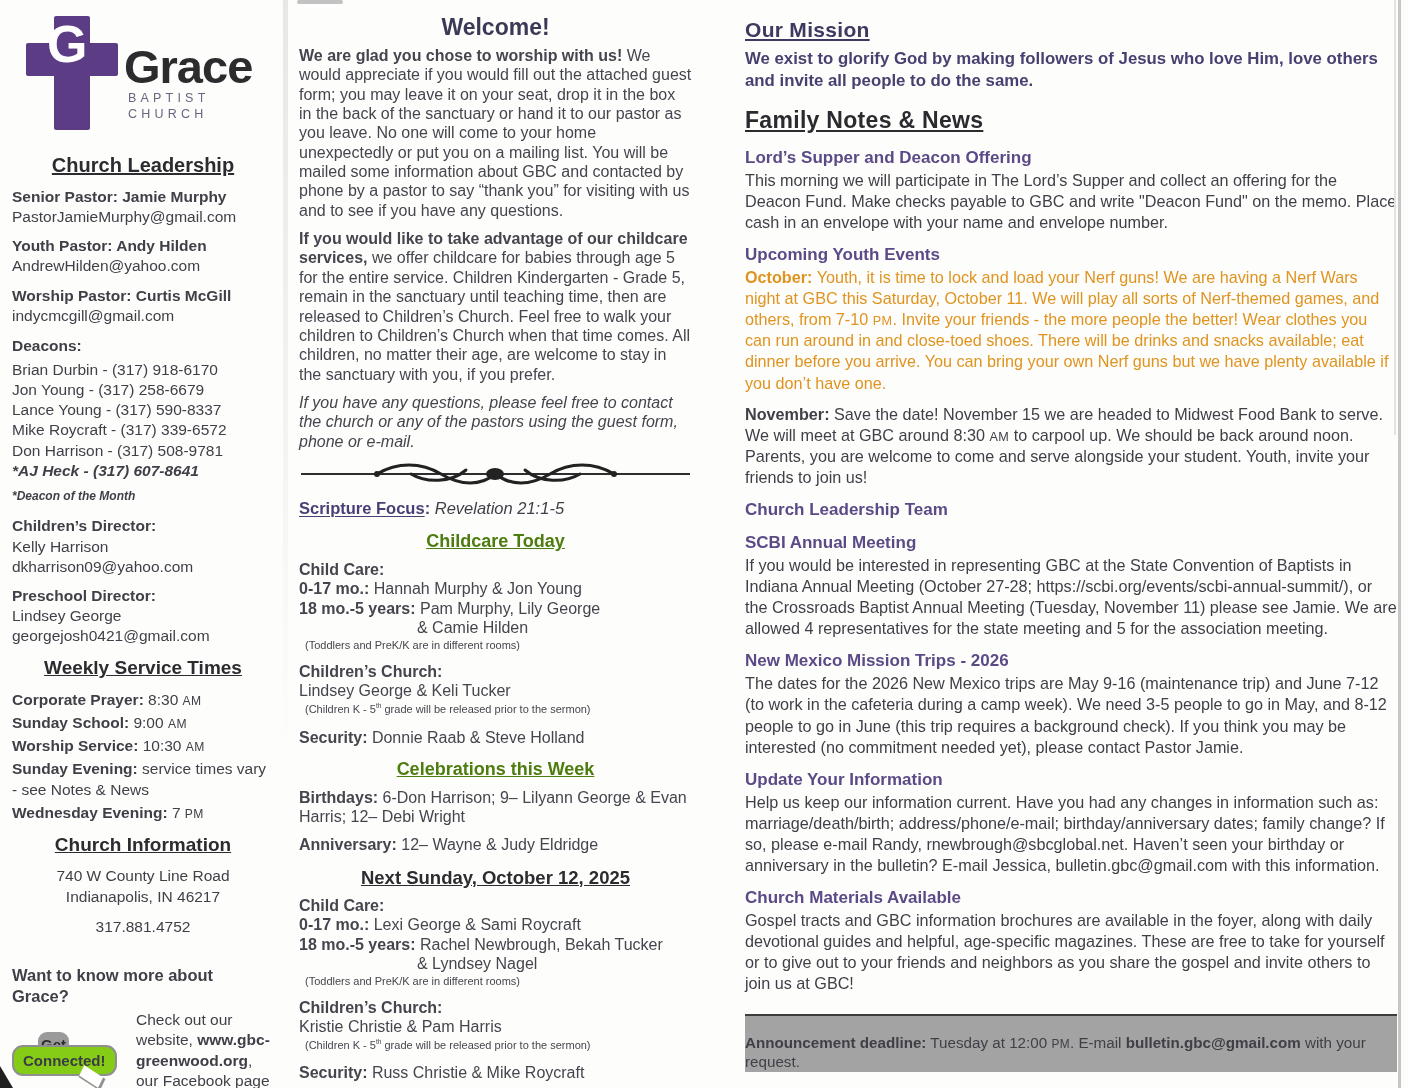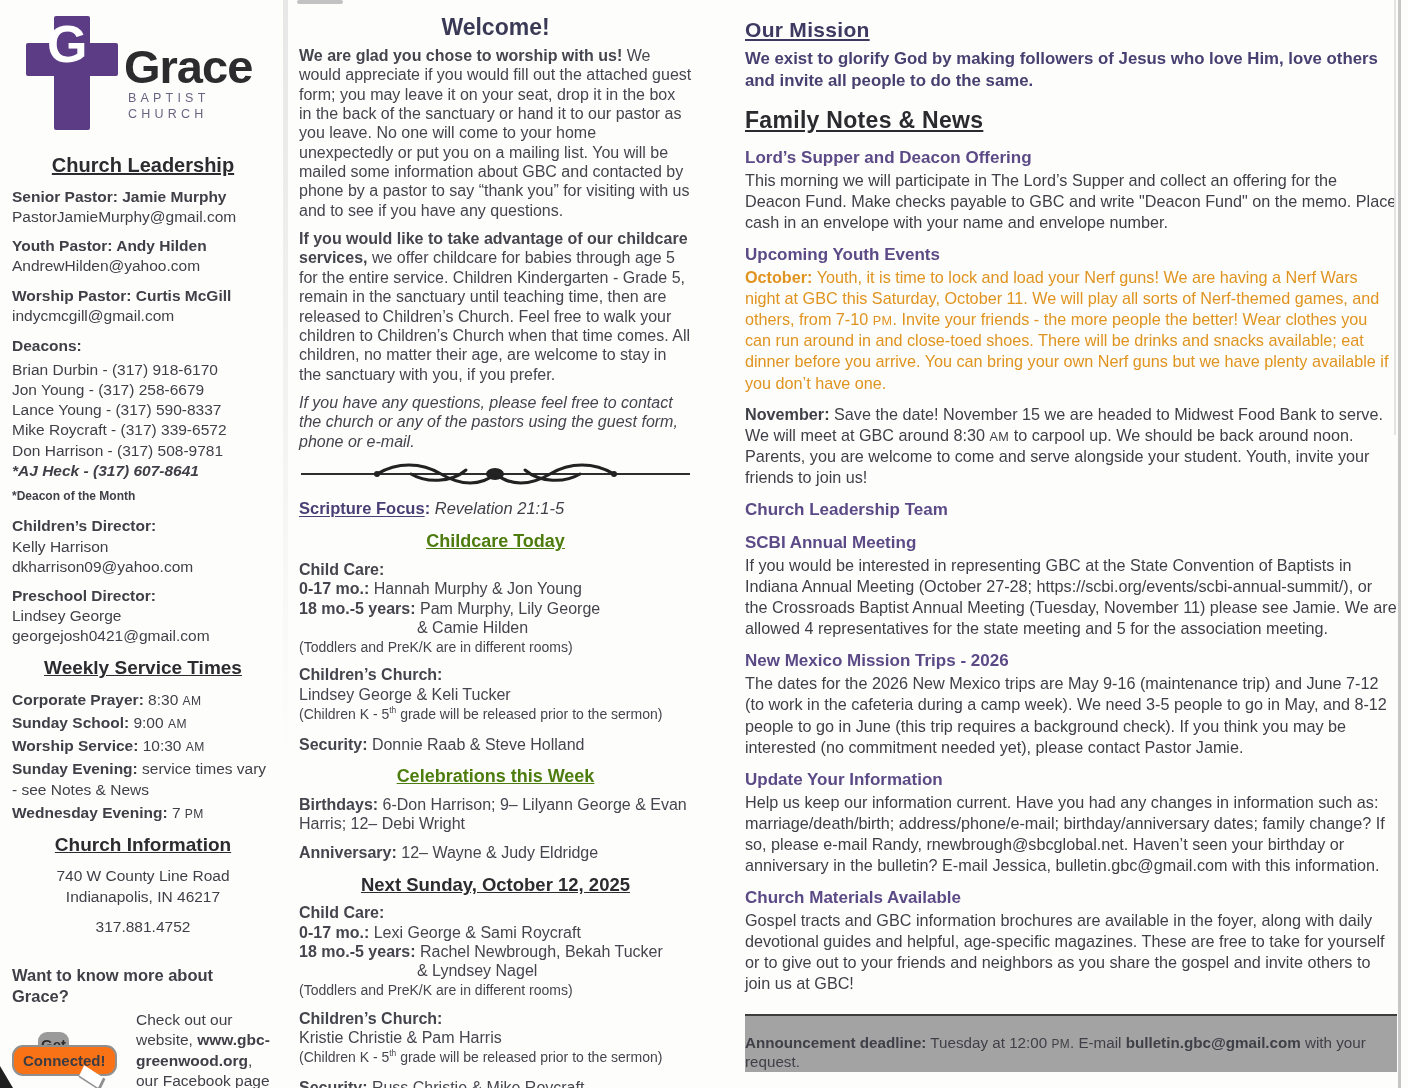--- a/index.html
+++ b/index.html
@@ -22,47 +22,47 @@
   .cross .vbar{position:absolute;left:28px;top:0;width:36px;height:114px;background:#5c3d85;border-radius:2px;}
   .cross .hbar{position:absolute;left:0;top:27px;width:92px;height:33px;background:#5c3d85;border-radius:2px;}
   .cross .gGlyph{position:absolute;left:21px;top:2px;color:#fff;font-weight:bold;font-size:52px;line-height:1;}
   .logo-name{position:absolute;left:112px;top:22px;font-size:47px;font-weight:bold;color:#2c2c2e;letter-spacing:-1px;}
   .logo-tag{position:absolute;left:116px;top:76px;font-size:12.5px;letter-spacing:4.2px;color:#6b6382;}
 
   
   .lhead{font-weight:bold;text-decoration:underline;text-align:center;font-size:20px;color:#2c2c30;margin:10px 0 9px;}
   .entry{margin-bottom:9px}
   .deacons{margin-top:4px}
-  .deacon-note{font-size:12px;font-weight:bold;margin:8px 0 12px;}
+  .deacon-note{font-size:12px;font-weight:bold;font-style:italic;margin:8px 0 12px;}
   .aj{font-weight:bold;font-style:italic}
   .times div{margin-bottom:3px}
   .addr{text-align:center;}
   .phone{text-align:center;margin-top:10px;}
   .more-head{font-weight:bold;font-size:16.5px;margin:28px 0 2px;}
   .bubble-wrap{float:left;width:116px;height:88px;position:relative;margin:4px 8px 0 0;}
   .bubble-get{position:absolute;left:26px;top:18px;background:#9a9a9a;color:#2d2d2d;font-weight:bold;
               font-size:15px;padding:3px 3px;border-radius:9px;}
   .bubble-get:after{content:"";position:absolute;left:10px;bottom:-8px;border:6px solid transparent;border-top:10px solid #9a9a9a;}
-  .bubble-conn{position:absolute;left:0;top:31px;background:#f97316;border:2.5px solid #8f8f8f;color:#3c3c44;
+  .bubble-conn{position:absolute;left:0;top:31px;background:#84cc16;border:2.5px solid #8f8f8f;color:#3c3c44;
                font-weight:bold;font-size:15px;padding:4px 9px;border-radius:11px;}
   .bubble-conn:after{content:"";position:absolute;right:14px;bottom:-13px;width:16px;height:16px;background:#fff;
                border-right:2.5px solid #8f8f8f;border-bottom:2.5px solid #8f8f8f;transform:skewX(35deg) rotate(50deg);}
   .more-text{font-size:15.5px;line-height:1.32}
 
   
   .mhead{font-size:23px;font-weight:bold;text-align:center;color:#3a3a56;margin:2px 0 4px;}
   #col-mid p{margin:0 0 9px;}
   .msub{font-size:18px;font-weight:bold;text-decoration:underline;text-align:center;color:#4d7c0f;margin:12px 0 7px;}
   .msub.dark{color:#2c2c30}
   .scripture{margin:8px 0 0;font-size:16.5px;color:#3f3f47;}
   .scripture .u{text-underline-offset:2px}
   .navy{color:#4a3f75}
   .cc-label{font-weight:bold}
   .cont{padding-left:118px}
-  .note{font-size:14px;margin:1px 0 10px;}
+  .note{font-size:11px;margin:1px 6px 10px;}
   .secline{margin:12px 0 2px;}
   .divider{margin:10px 0 4px;text-align:center;}
 
   
   .r-mission-h{font-size:21px;font-weight:bold;text-decoration:underline;color:#3d3960;letter-spacing:.3px;margin:0 0 5px;}
   .r-mission{font-weight:bold;color:#484070;margin:0 0 14px;font-size:16.8px;}
   .r-family-h{font-size:23px;font-weight:bold;text-decoration:underline;color:#2b2b2f;letter-spacing:.3px;margin:0 0 6px;}
   .sec-title{font-size:17px;font-weight:bold;color:#5b4a86;margin:11px 0 1px;}
   .rp{margin:0 0 2px;}
   .deadline{position:absolute;bottom:2px;left:0;right:0;border-top:2px solid #3d3d3d;padding-top:17px;

